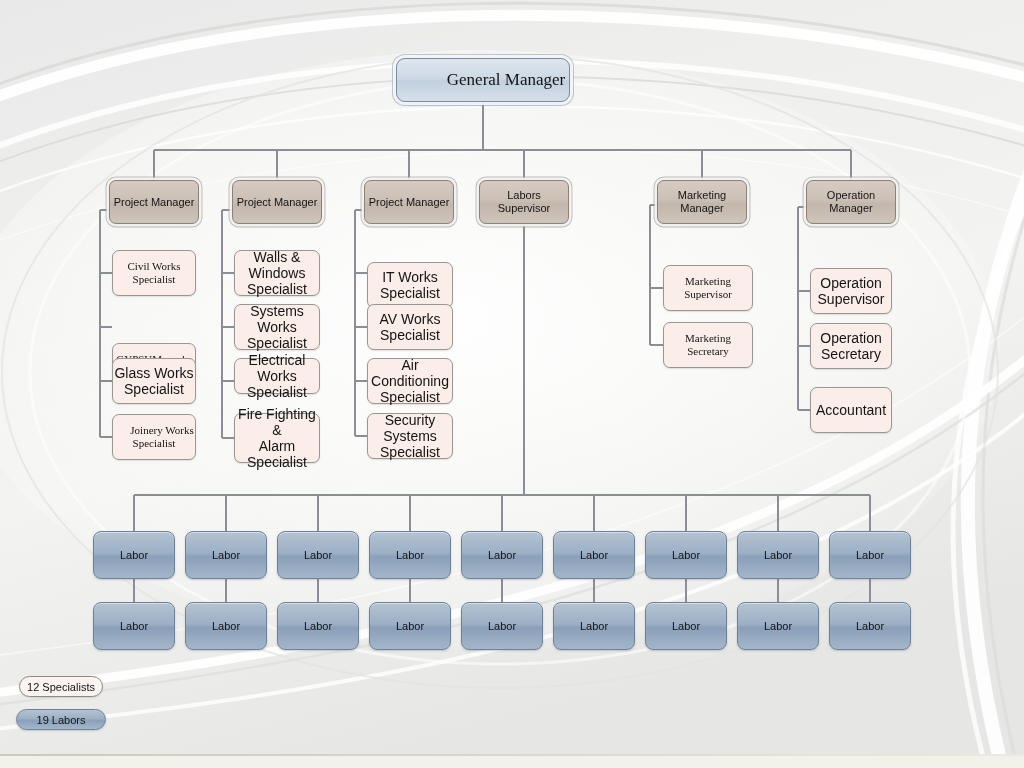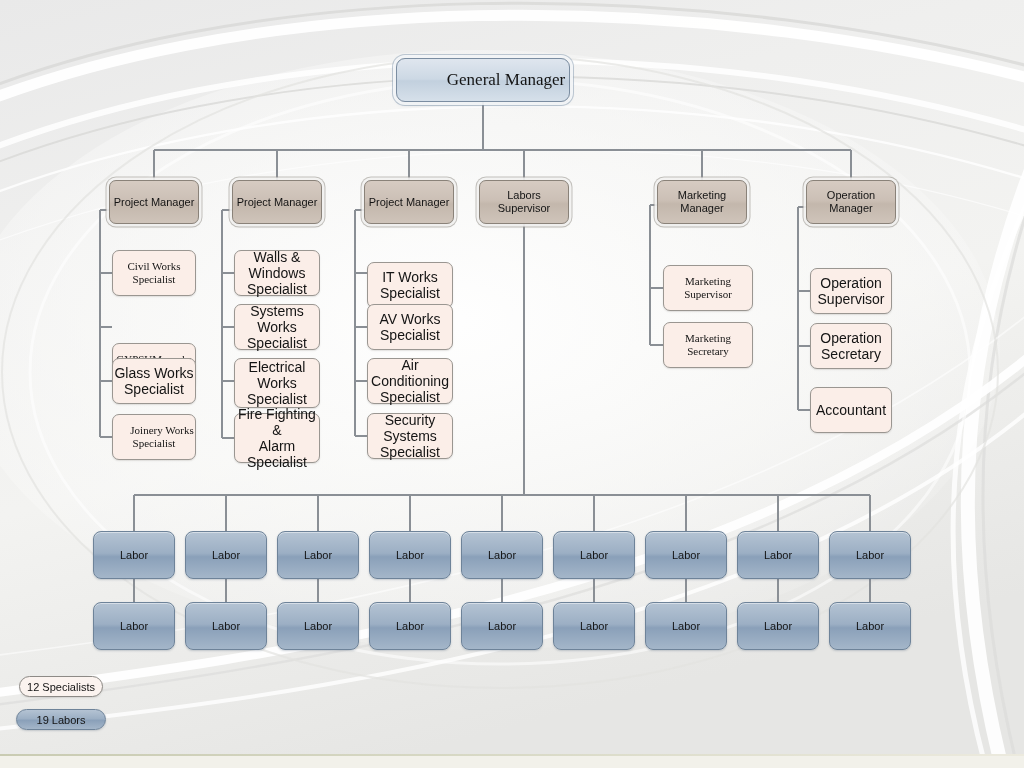--- a/index.html
+++ b/index.html
@@ -340,21 +340,21 @@
             <span style="display: block;">Walls &amp; Windows</span>
             <span style="display: block;">Specialist</span>
           </span>
         </div>
         <div class="node spec" style="left: 234px; top: 304px; width: 86px; height: 46px;">
           <span>
             <span style="display: block;">Systems Works</span>
             <span style="display: block;">Specialist</span>
           </span>
         </div>
-        <div class="node spec" style="left: 234px; top: 358px; width: 86px; height: 50px;">
+        <div class="node spec" style="left: 234px; top: 358px; width: 86px; height: 36px;">
           <span>
             <span style="display: block;">Electrical Works</span>
             <span style="display: block;">Specialist</span>
           </span>
         </div>
         <div class="node spec" style="left: 234px; top: 413px; width: 86px; height: 50px;">
           <span>
             <span style="display: block;">Fire Fighting &amp;</span>
             <span style="display: block;">Alarm</span>
             <span style="display: block;">Specialist</span>

